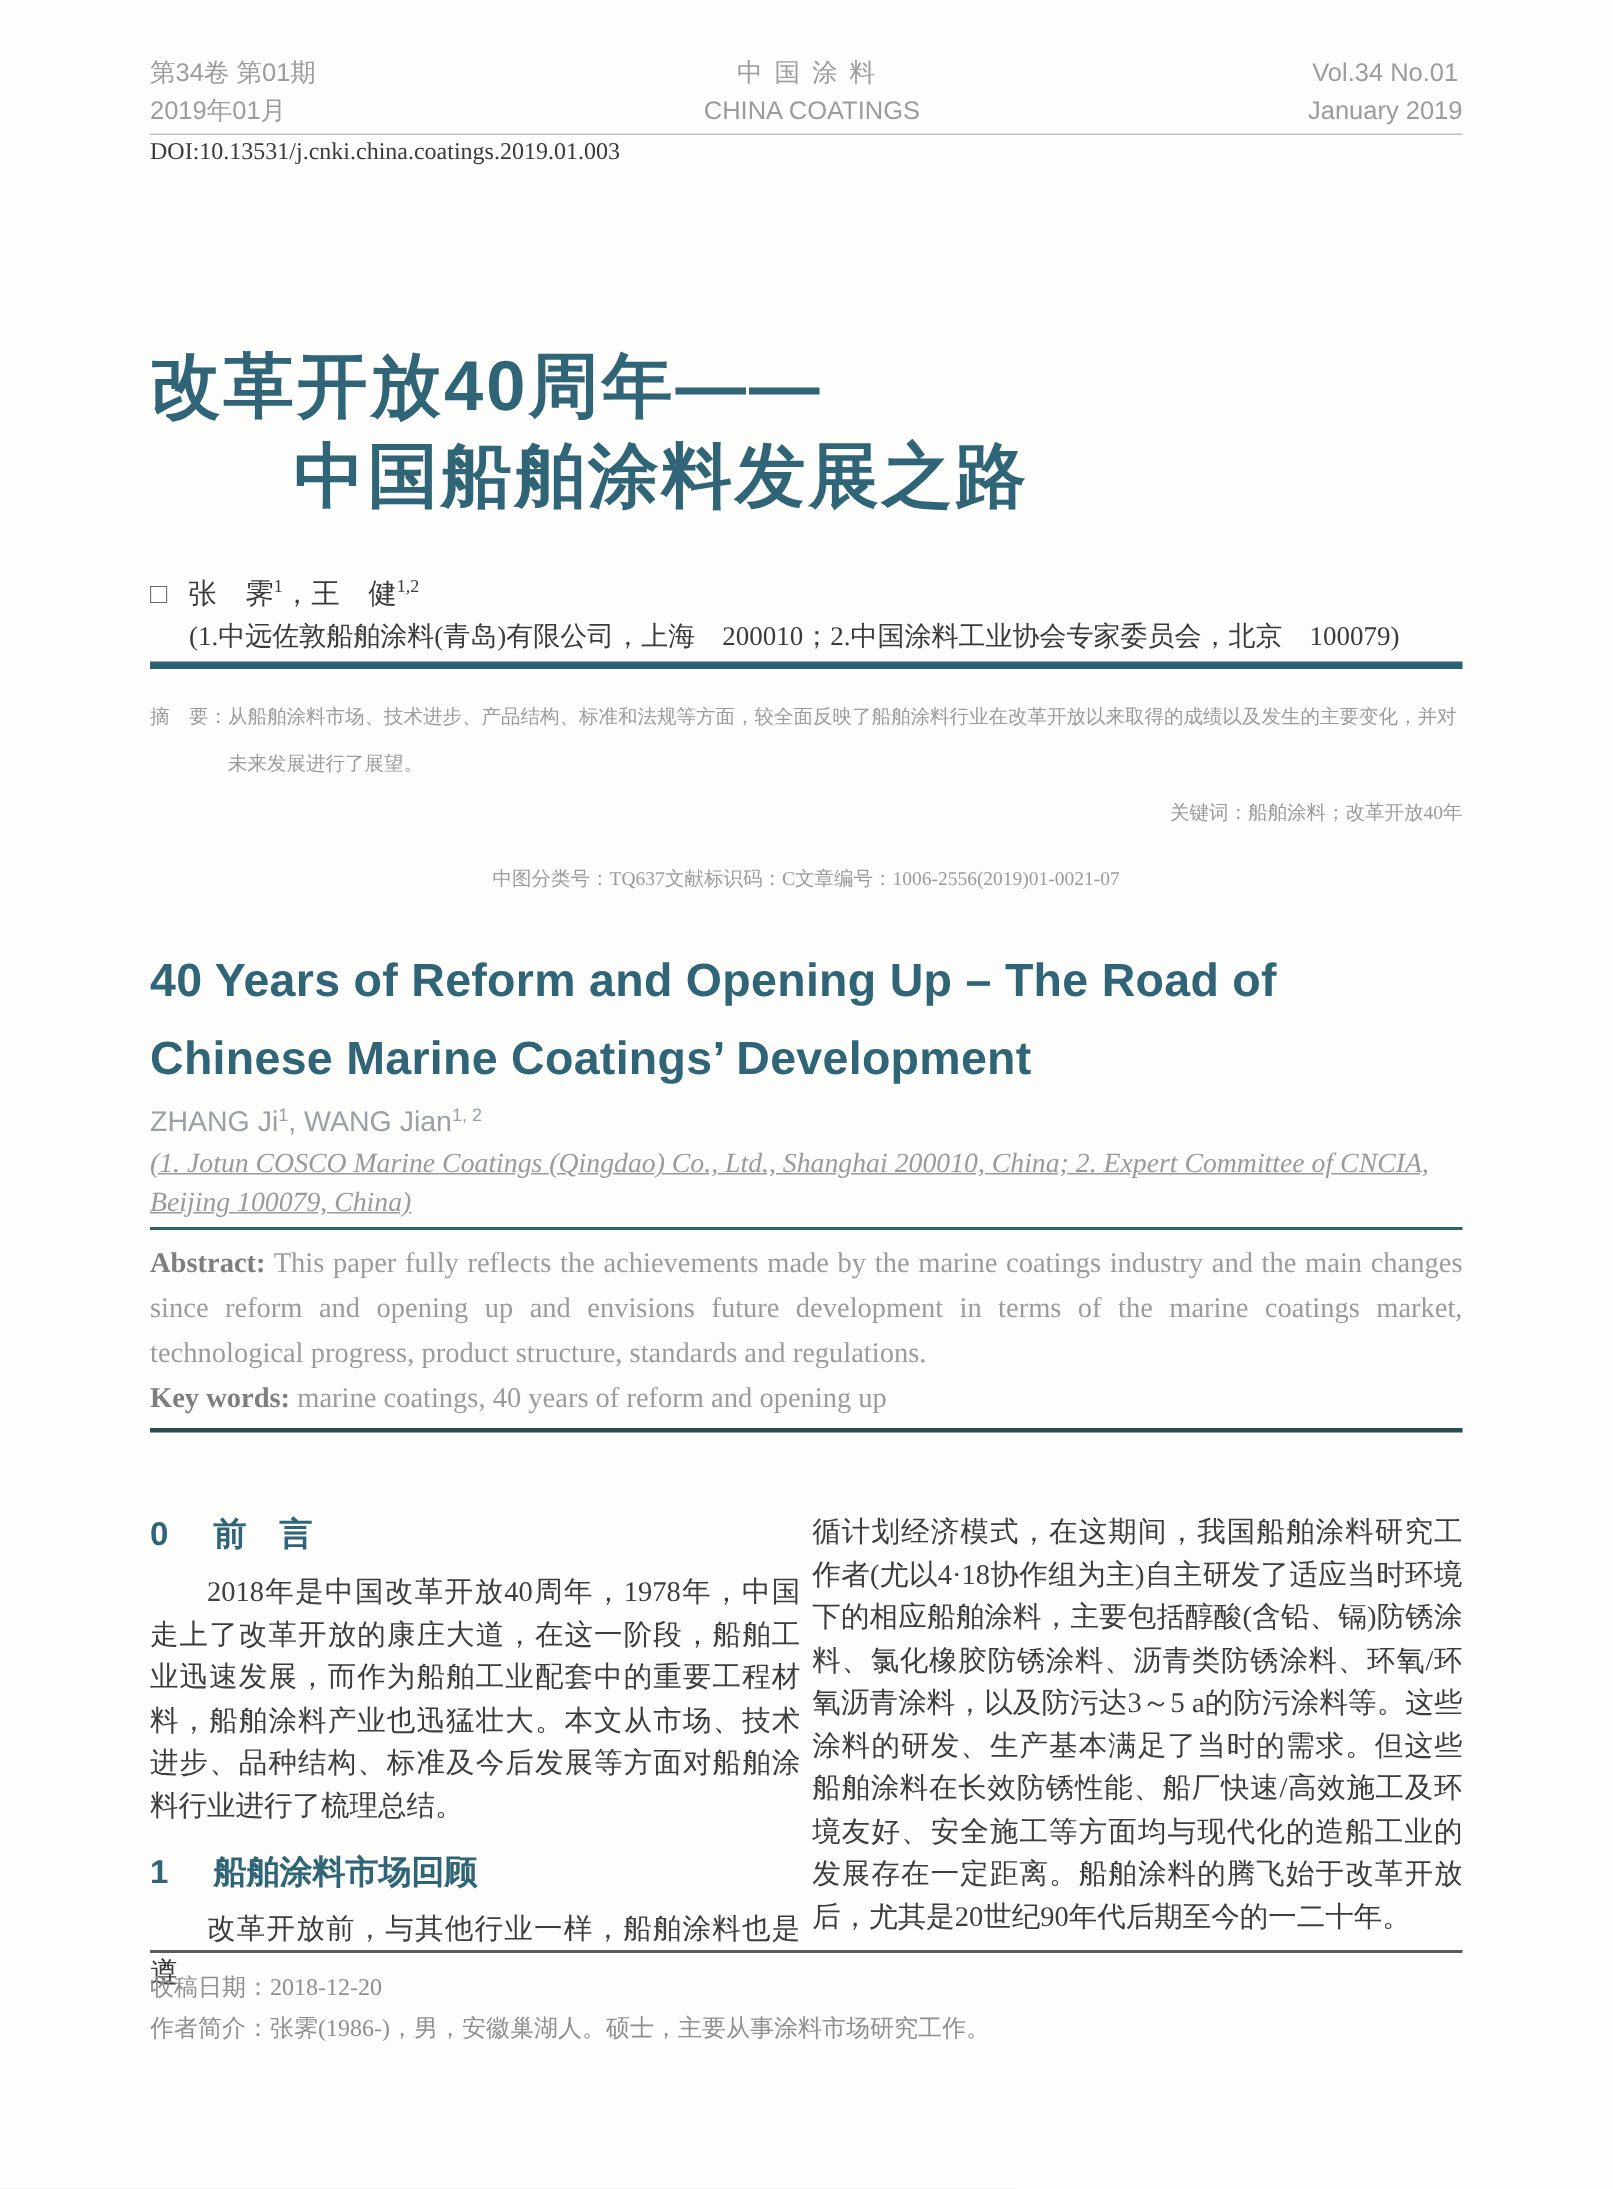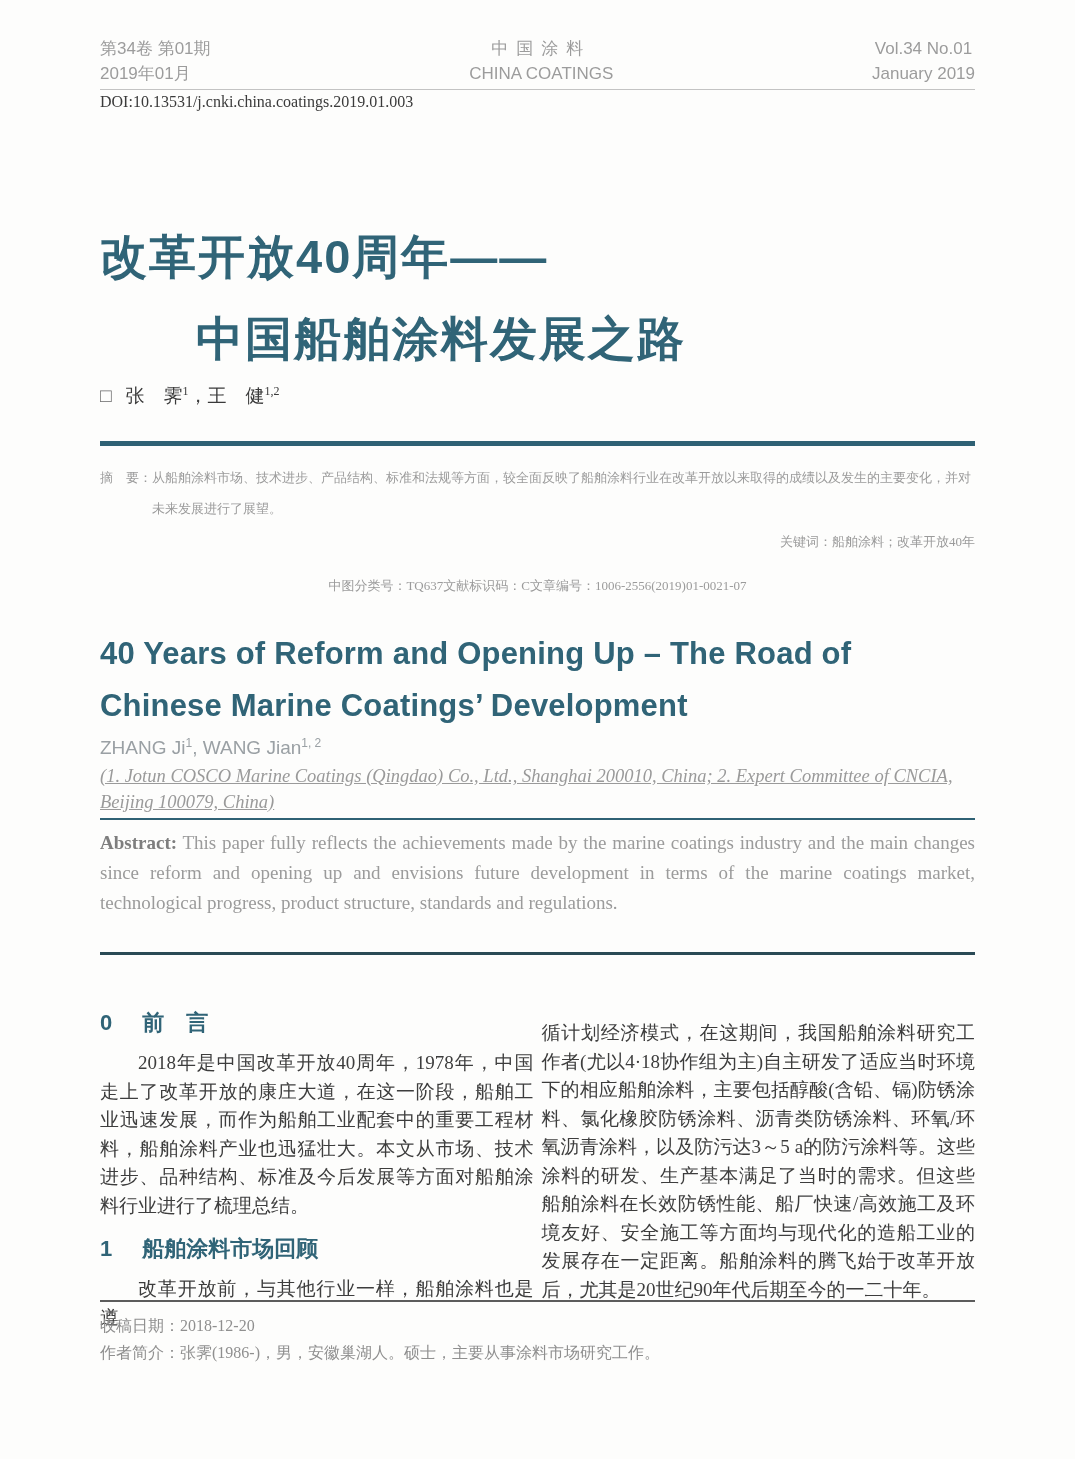--- a/index.html
+++ b/index.html
@@ -19,21 +19,21 @@
     font-family:"Liberation Sans", sans-serif; font-size:17px; line-height:25px; color:#9c9c9c; }
   .jheader .c { text-align:center; }
   .jheader .c .zh { letter-spacing:8px; }
   .jheader .r { text-align:center; }
   .rule-header { top:89px; border-top:1px solid #c3c3c3; }
   .doi { top:93px; font-size:16px; color:#3a3a3a; }
 
   
   .title-zh { top:228px; color:#306477; font-family:"Liberation Sans", sans-serif;
     font-weight:900; font-size:47px; line-height:58px; letter-spacing:2px; }
-  .title-zh .line2 { margin-left:96px; margin-top:24px; }
+  .title-zh .line2 { margin-left:96px; margin-top:2px; }
 
   
   .authors-zh { top:383px; font-size:19px; color:#3a3a3a; }
   .authors-zh sup { font-size:12px; }
   .authors-zh .marker { margin-right:14px; color:#6a6a6a; }
   .affil-zh { top:412px; padding-left:26px; font-size:18px; color:#3a3a3a; }
   .rule-thick { top:441px; height:5px; background:#2f6174; }
 
   
   .abs-zh { top:462px; color:#9b9b9b; font-size:13px; line-height:31px; }
@@ -53,21 +53,21 @@
   .en-abstract b { color:#7e7e7e; }
   .rule-dark { top:952px; height:3px; background:#2a4a55; }
 
   
   .body-cols { top:1008px; display:flex; gap:8px; color:#3d3d3d;
     font-size:19px; line-height:28.5px; text-align:justify; }
   .col { flex:1; min-width:0; }
   .sec-h { color:#306477; font-family:"Liberation Sans", sans-serif;
     font-weight:700; font-size:22px; line-height:30px; margin-bottom:10px; }
   .sec-h .num { margin-right:30px; }
-  .col p { text-indent:2em;margin-top:11px; }
+  .col p { text-indent:2em; }
   .col .cont { text-indent:0; }
   .sec-h.second { margin-top:14px; }
 
   
   .rule-foot { top:1300px; border-top:2px solid #5c5c5c; }
   .footnotes { top:1312px; color:#8f8f8f; font-size:16px; line-height:27px; }
 
   
   .pfooter { top:1383px; text-align:right; color:#909ca4; font-size:18px; letter-spacing:1px; }
   .pfooter sup { font-size:11px; }
@@ -98,20 +98,21 @@
   <div class="abs doi">DOI:10.13531/j.cnki.china.coatings.2019.01.003</div>
 
   <div class="abs title-zh">
     <div class="line1">改革开放40周年——</div>
     <div class="line2">中国船舶涂料发展之路</div>
   </div>
 
   <div class="abs authors-zh">
     <span class="marker">□</span><span>张　霁</span><sup>1</sup><span>，王　健</span><sup>1,2</sup>
   </div>
+  <div class="abs affil-zh">(1.中远佐敦船舶涂料(青岛)有限公司，上海　200010；2.中国涂料工业协会专家委员会，北京　100079)</div>
   <div class="abs rule-thick"></div>
 
   <div class="abs abs-zh">
     <div class="row">
       <span class="lbl">摘　要：</span>
       <span>从船舶涂料市场、技术进步、产品结构、标准和法规等方面，较全面反映了船舶涂料行业在改革开放以来取得的成绩以及发生的主要变化，并对未来发展进行了展望。</span>
     </div>
     <div class="kw">
       <span class="lbl">关键词：</span><span>船舶涂料；改革开放40年</span>
     </div>
@@ -123,20 +124,21 @@
   </div>
 
   <div class="abs en-title">40 Years of Reform and Opening Up – The Road of Chinese Marine Coatings’ Development</div>
   <div class="abs en-authors">
     <span>ZHANG Ji</span><sup>1</sup><span>, WANG Jian</span><sup>1, 2</sup>
   </div>
   <div class="abs en-affil">(1. Jotun COSCO Marine Coatings (Qingdao) Co., Ltd., Shanghai 200010, China; 2. Expert Committee of CNCIA, Beijing 100079, China)</div>
   <div class="abs rule-teal-thin"></div>
   <div class="abs en-abstract">
     <div><b>Abstract:</b><span> This paper fully reflects the achievements made by the marine coatings industry and the main changes since reform and opening up and envisions future development in terms of the marine coatings market, technological progress, product structure, standards and regulations.</span></div>
+    <div><b>Key words:</b><span> marine coatings, 40 years of reform and opening up</span></div>
   </div>
   <div class="abs rule-dark"></div>
 
   <div class="abs body-cols">
     <div class="col">
       <div class="sec-h">
         <span class="num">0</span><span>前　言</span>
       </div>
       <p>2018年是中国改革开放40周年，1978年，中国走上了改革开放的康庄大道，在这一阶段，船舶工业迅速发展，而作为船舶工业配套中的重要工程材料，船舶涂料产业也迅猛壮大。本文从市场、技术进步、品种结构、标准及今后发展等方面对船舶涂料行业进行了梳理总结。</p>
       <div class="sec-h second">

